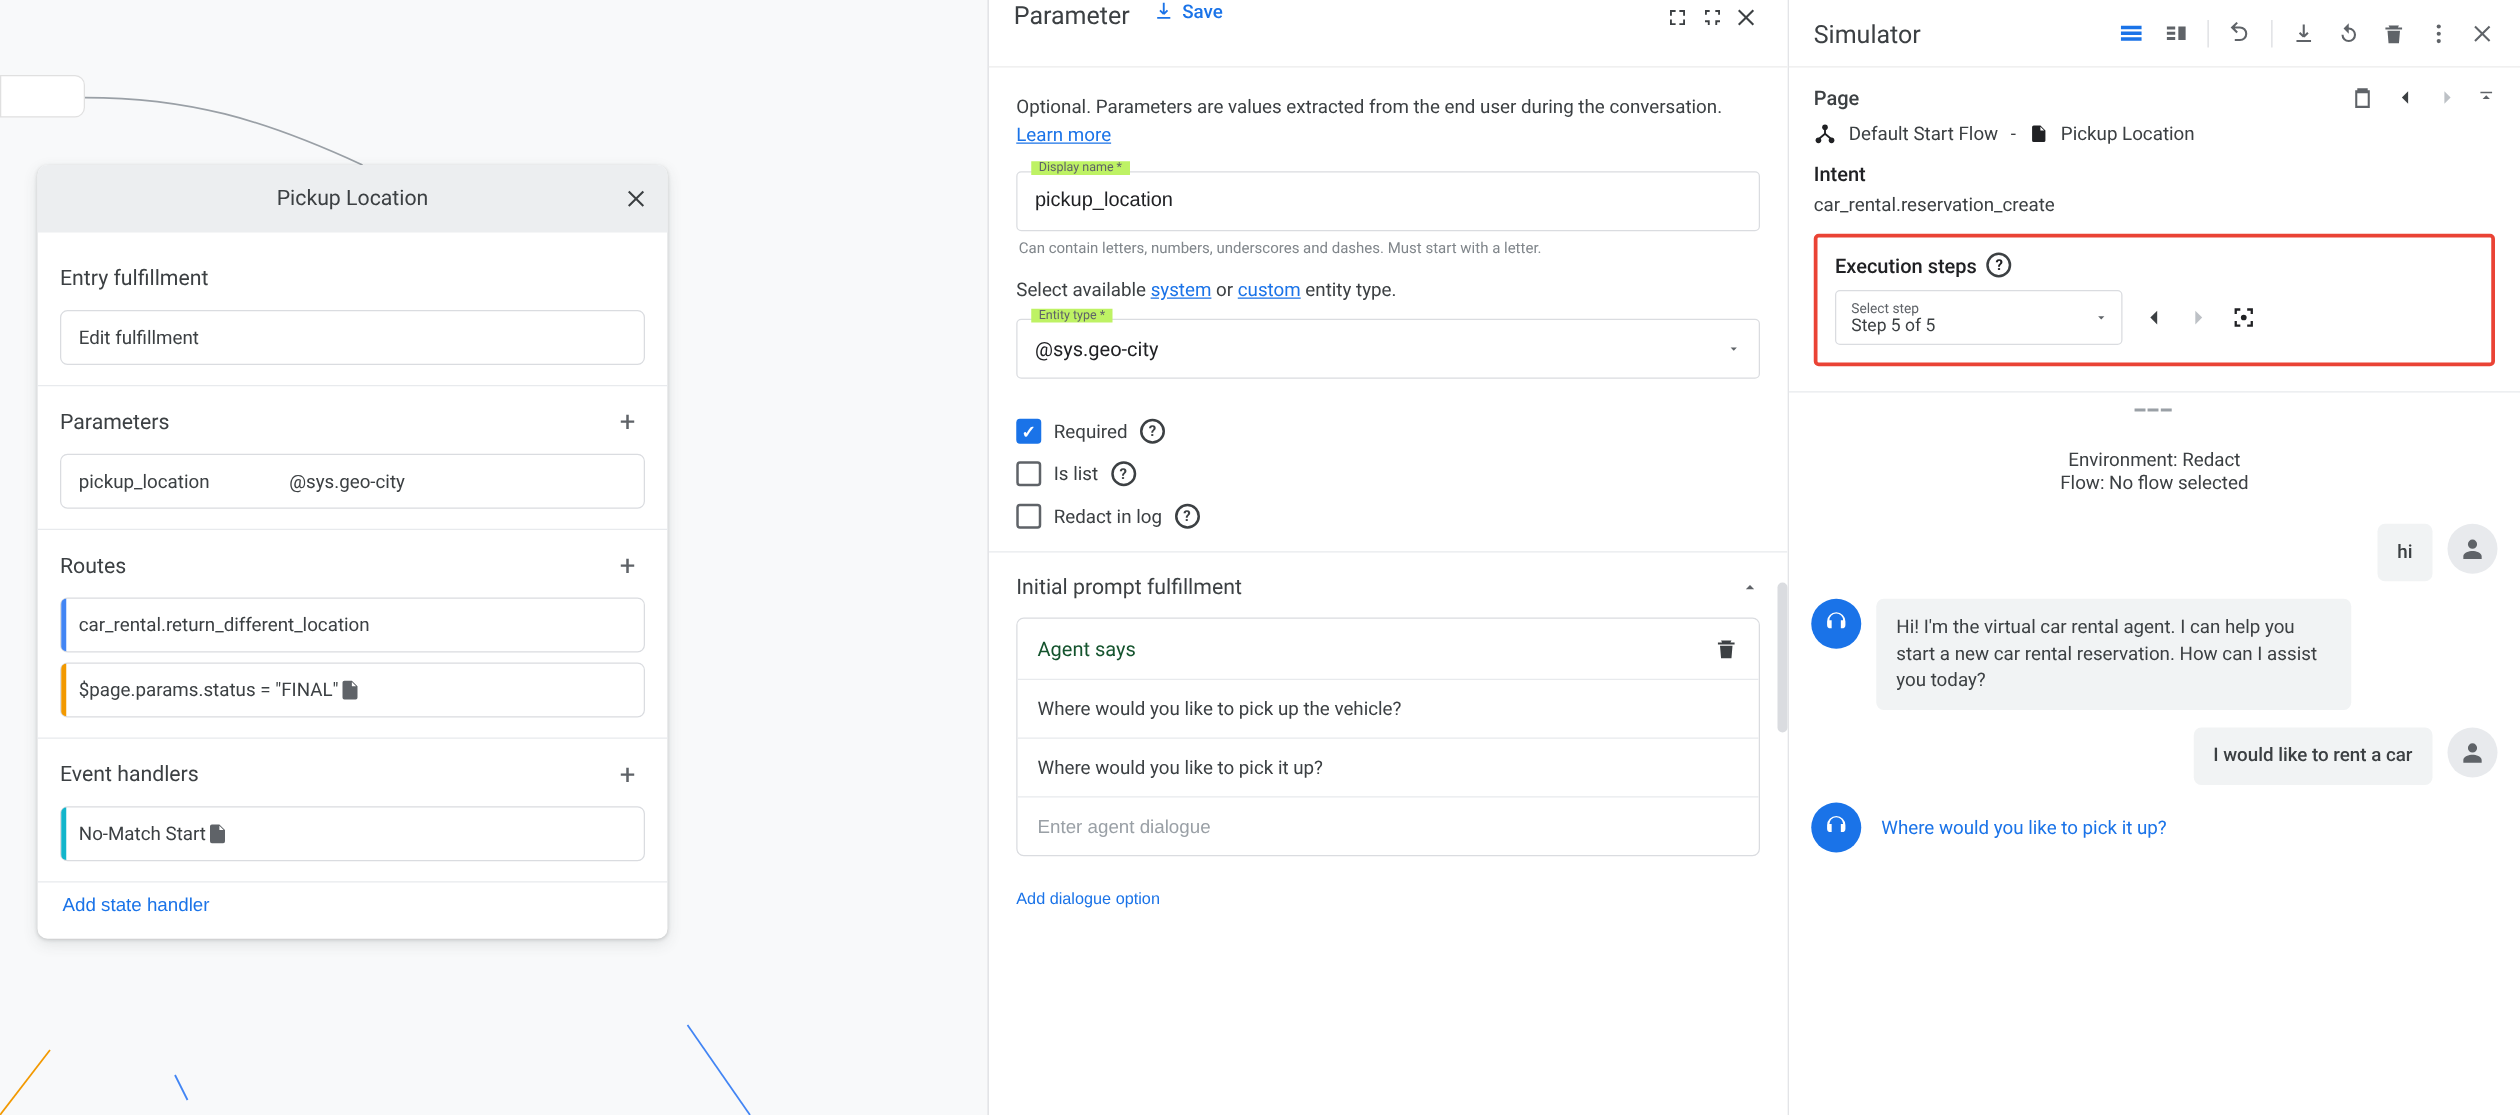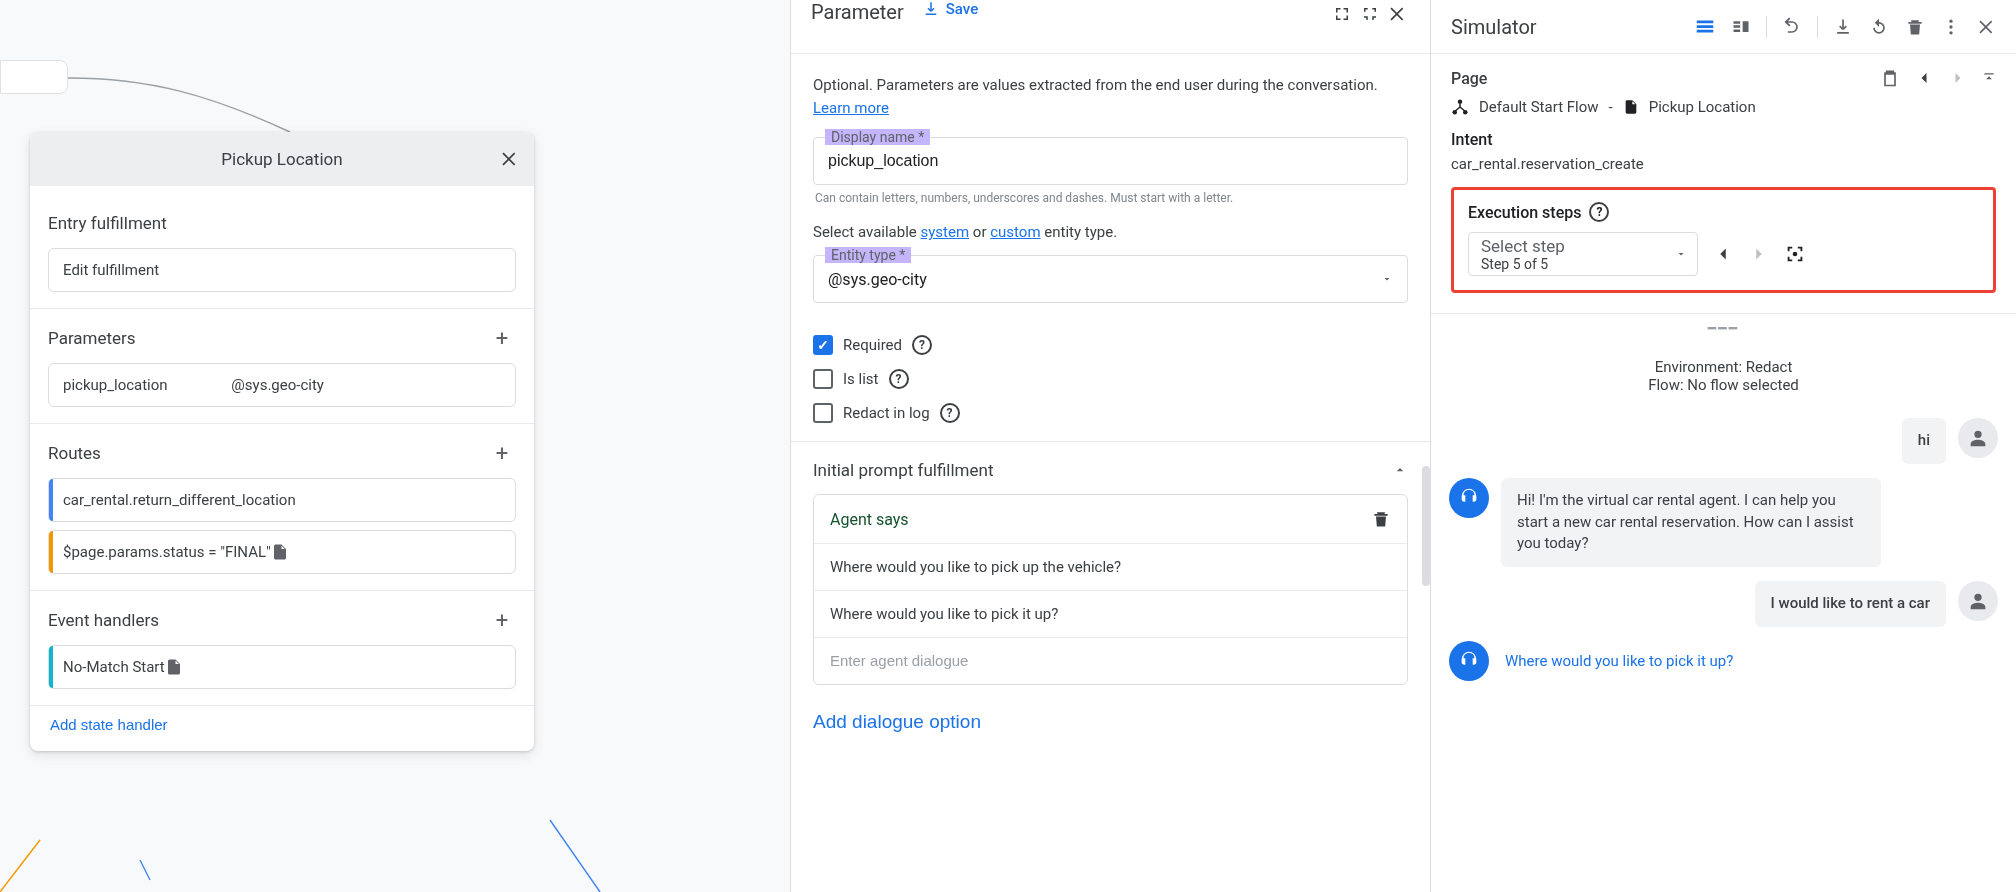--- a/index.html
+++ b/index.html
@@ -174,23 +174,23 @@
   .intro { font-size: 15px; color: #3c4043; line-height: 1.5; margin-bottom: 18px; }
   .intro a, .linkish { color: #1a73e8; text-decoration: underline; cursor: pointer; }
 
   .tf {
     position: relative;
     margin-bottom: 6px;
   }
   .tf .floating {
     position: absolute;
     top: -8px; left: 12px;
-    background: #c4b5fd;
+    background: #bef264;
     padding: 0 6px;
-    font-size: 14px;
+    font-size: 10px;
     color: #5f6368;
   }
   .tf input, .tf .select {
     width: 100%;
     height: 48px;
     border: 1px solid #dadce0;
     border-radius: 4px;
     padding: 0 14px;
     font-size: 16px;
     color: #202124;
@@ -244,21 +244,21 @@
   .agent-card .ac-row {
     padding: 14px 16px; border-top: 1px solid #e8eaed;
     font-size: 15px; color: #3c4043;
   }
   .agent-card input.ac-input {
     width: 100%; border: none; outline: none; font-size: 15px;
     color: #3c4043; background: transparent;
   }
   .agent-card input.ac-input::placeholder { color: #9aa0a6; }
 
-  .add-dialogue { color: #1a73e8; font-size: 19px; margin-top: 26px; cursor: pointer; background:none;border:none;}
+  .add-dialogue { color: #1a73e8; font-size: 13px; margin-top: 26px; cursor: pointer; background:none;border:none;}
 
   
   .sim-panel {
     flex: 1;
     background: #fff;
     border-left: 1px solid #dadce0;
     display: flex;
     flex-direction: column;
     min-width: 0;
   }
@@ -305,21 +305,21 @@
     border-radius: 4px;
     padding: 12px 14px 14px 14px;
   }
   .exec-head { display:flex; align-items:center; gap:8px; font-size:16px; font-weight:500; margin-bottom:10px;}
   .exec-select-wrap { display:flex; align-items:center; gap:14px; }
   .exec-select {
     border:1px solid #dadce0; border-radius:4px; height:44px; padding:6px 12px;
     min-width: 230px; display:flex; flex-direction:column; justify-content:center;
     cursor:pointer; position:relative;
   }
-  .exec-select .flo { font-size:17px; color:#5f6368; }
+  .exec-select .flo { font-size:11px; color:#5f6368; }
   .exec-select .val { font-size:14px; color:#3c4043; }
   .exec-select .caret { position:absolute; right:10px; top:50%; transform:translateY(-50%); color:#5f6368;}
   .chev { color:#3c4043; cursor:pointer; }
   .chev.disabled { color:#bdc1c6; cursor:default; }
 
   .drag-handle {
     display:flex; justify-content:center; padding:6px 0;
     color:#9aa0a6; letter-spacing:2px; user-select:none;
   }
 

